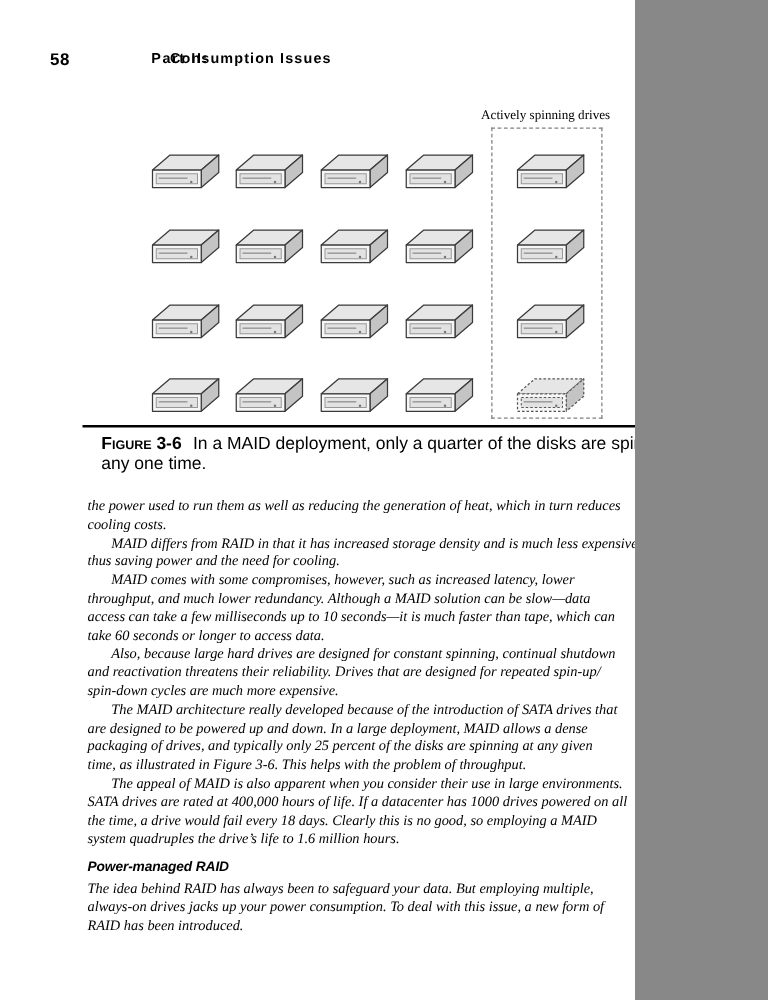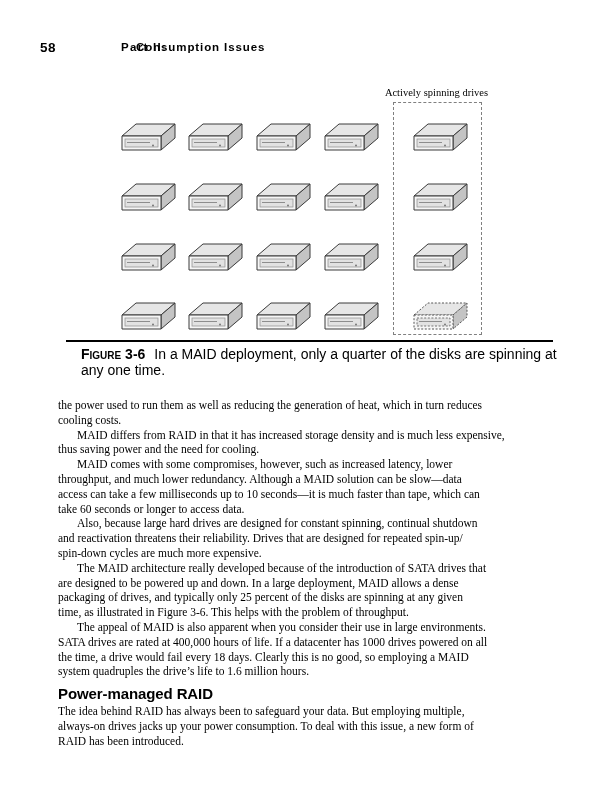--- a/index.html
+++ b/index.html
@@ -1,17 +1,17 @@
 <!DOCTYPE html>
 <html style="--page-bg: #ffffff; --text: #000000; --drive-top: #e6e6e6; --drive-front: #f6f6f6; --drive-side: #c4c4c4;"><head>
 <meta charset="utf-8">
 <style>
   html,body { margin:0; padding:0; background:#888; }
   .page {
-    position:relative; width:614px; height:800px;
+    position:relative; width:508px; height:800px;
     background: var(--page-bg, #fff);
     color: var(--text, #000);
     overflow:hidden;
     font-family:"Liberation Serif", serif;
   }
 
   
   .runhead { position:absolute; top:40px; left:0; width:614px; height:20px;
              font-family:"Liberation Sans", sans-serif; font-weight:bold; }
   .runhead .pagenum   { position:absolute; left:40px; top:0;  font-size:13.5px; letter-spacing:.5px; }
@@ -39,26 +39,26 @@
   .drive.dashed .d-top, .drive.dashed .d-front, .drive.dashed .d-side,
   .drive.dashed .d-panel { stroke-dasharray:2 1.6; stroke:#555; }
 
   
   .cap-rule { position:absolute; left:66px; top:340px; width:487px; height:2px; background:#000; }
   .caption  { position:absolute; left:70px; top:346px; width:500px;
               font-family:Liberation Sans, sans-serif; font-size:14px;padding-left:11px; }
   .cap-label { font-weight:bold; font-variant:small-caps; margin-right:9px; }
 
   
-  .bodytext { position:absolute; left:58px; top:398px; width:482px;
-              font-size:11.5px; line-height:14.8px; }
+  .bodytext { position:absolute; left:70px; top:398px; width:482px;
+              font-size:11.5px; line-height:14.8px;font-style:italic; }
   .para { margin:0; white-space:pre; }
   .para.indent { text-indent:19px; }
   .subhead { font-family:"Liberation Sans", sans-serif; font-weight:bold;
-             font-size:15px; letter-spacing:-.1px; margin:8px 0 2px 0; }
+             font-size:11px; letter-spacing:-.1px; margin:8px 0 2px 0; }
 </style>
 </head>
 <body>
 
 <div class="page">
 
   <div class="runhead">
     <span class="pagenum">58</span>
     <span class="part">Part II:</span>
     <span class="parttitle">Consumption Issues</span>

